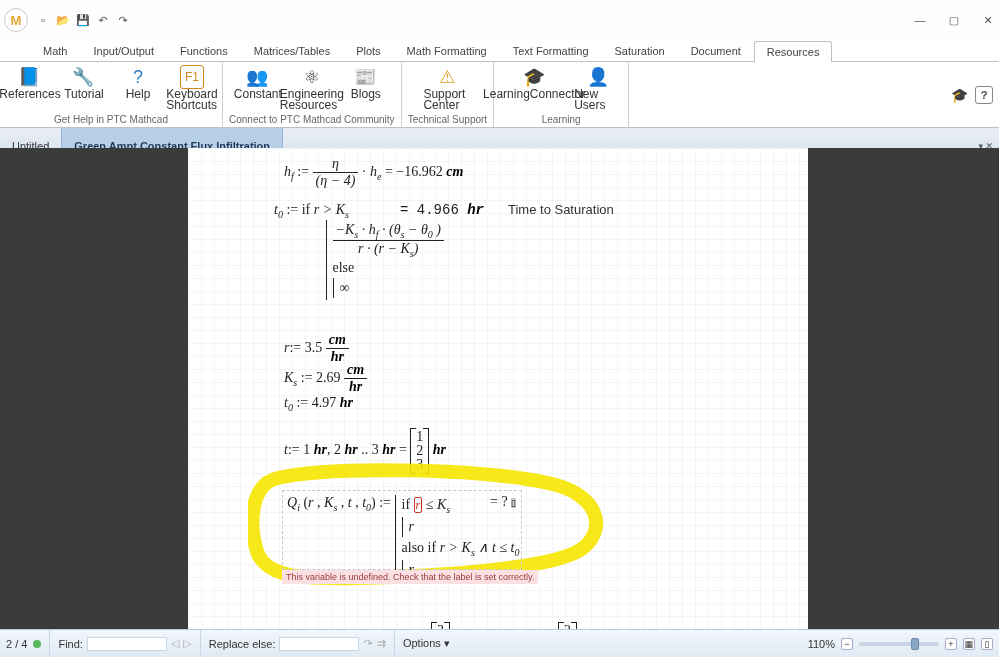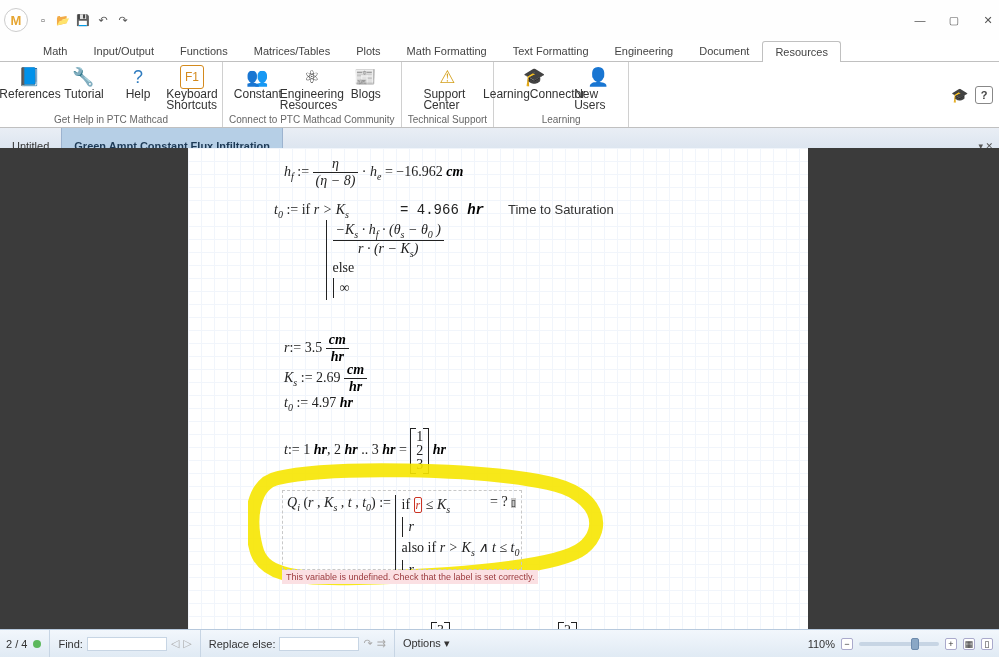--- a/index.html
+++ b/index.html
@@ -86,21 +86,21 @@
 </div>
 
 <div class="menu-tabs">
   <div class="menu-tab">Math</div>
   <div class="menu-tab">Input/Output</div>
   <div class="menu-tab">Functions</div>
   <div class="menu-tab">Matrices/Tables</div>
   <div class="menu-tab">Plots</div>
   <div class="menu-tab">Math Formatting</div>
   <div class="menu-tab">Text Formatting</div>
-  <div class="menu-tab">Engineering</div>
+  <div class="menu-tab">Saturation</div>
   <div class="menu-tab">Document</div>
   <div class="menu-tab active">Resources</div>
 </div>
 
 <div class="ribbon">
  <div class="rgroup">
   <div class="rgroup-top">
    <div class="rbtn">
           <div class="ico">📘</div>
           <div class="lbl">References</div>
@@ -172,21 +172,21 @@
 </div>
 
 <div class="workspace">
  <div class="page">
   <div class="grid"></div>
   <div class="math-area">
 
    <div class="math-block" style="left:96px; top:8px;">
     <span>h</span><span class="smallsub">f</span>
     <span class="upright">:=</span>
-    <span class="frac"><span class="num">η</span><span class="den">(η − 8)</span></span>
+    <span class="frac"><span class="num">η</span><span class="den">(η − 4)</span></span>
     <span class="upright"> · </span>
     <span>h</span><span class="smallsub">e</span>
     <span class="upright"> = </span>
     <span class="upright">−16.962</span>
     <span class="unit">cm</span>
    </div>
 
    <div class="math-block" style="left:86px; top:54px;">
     <span>t</span><span class="smallsub">0</span>
     <span class="upright">:=</span>

